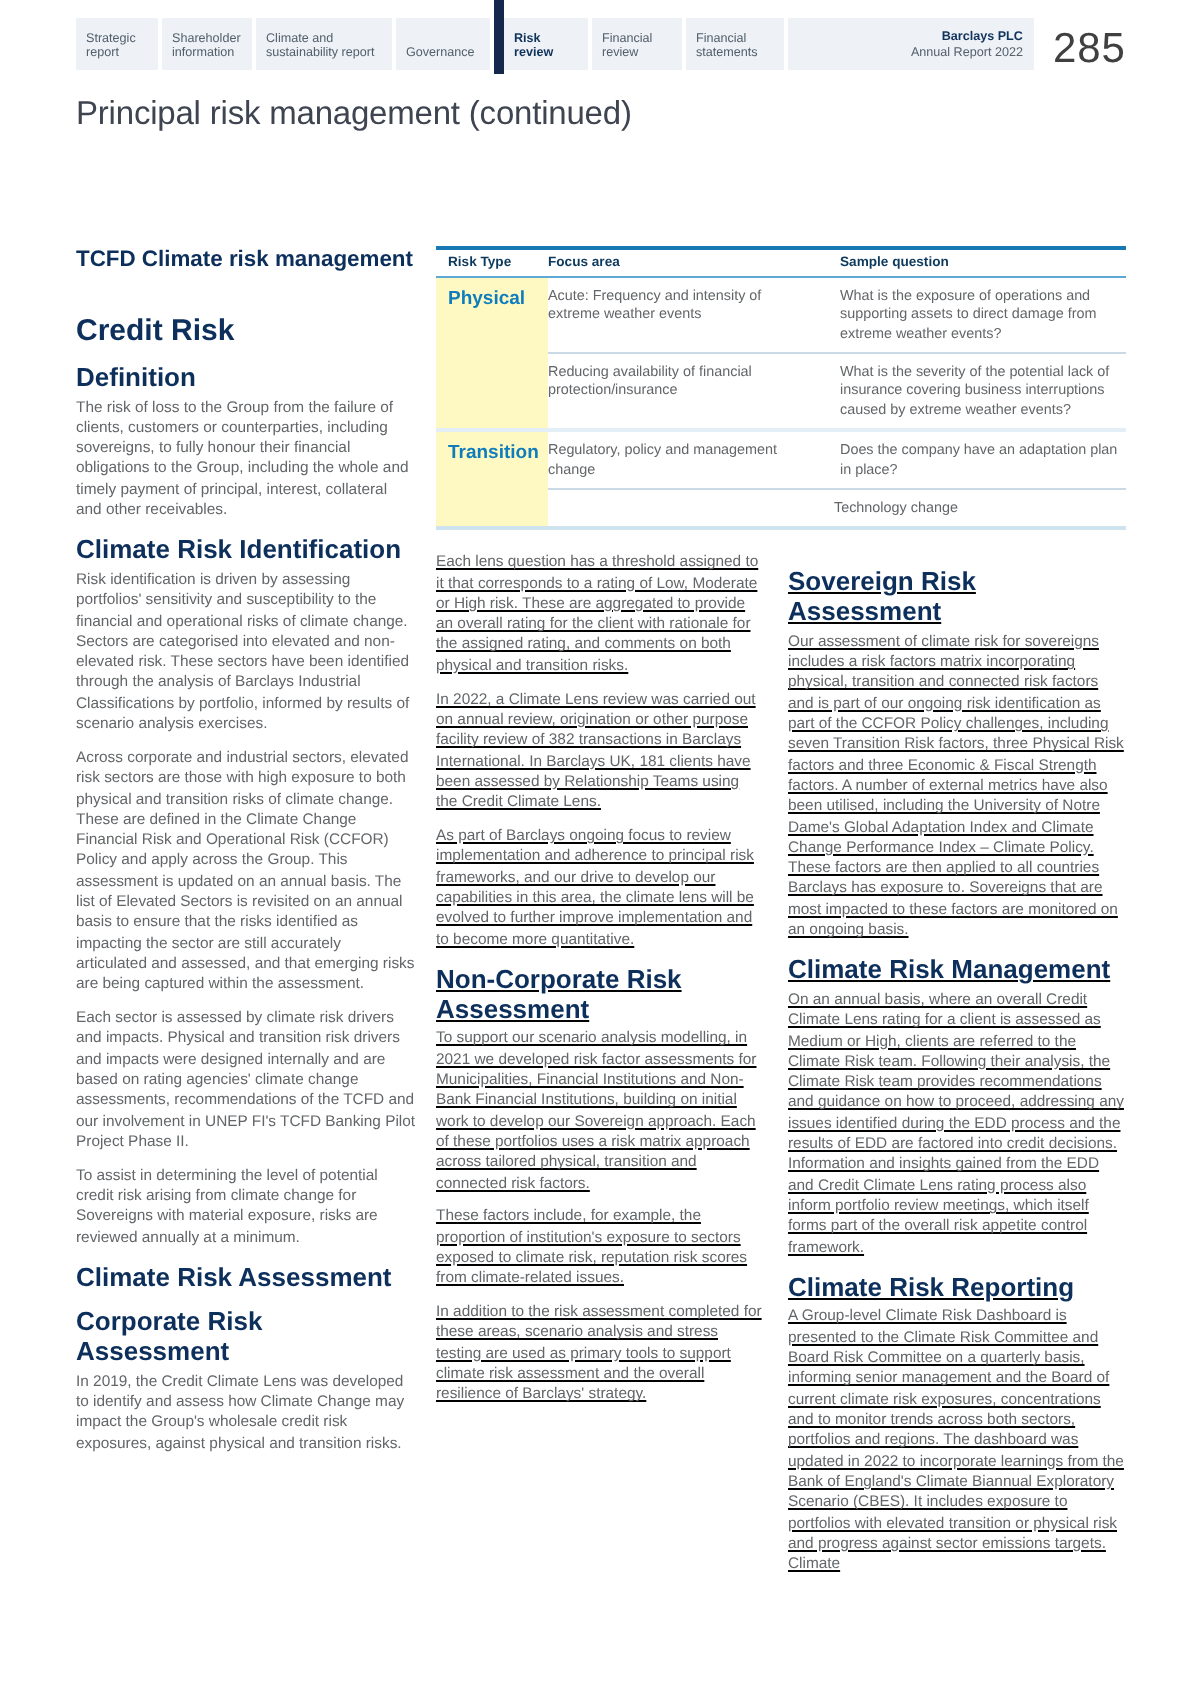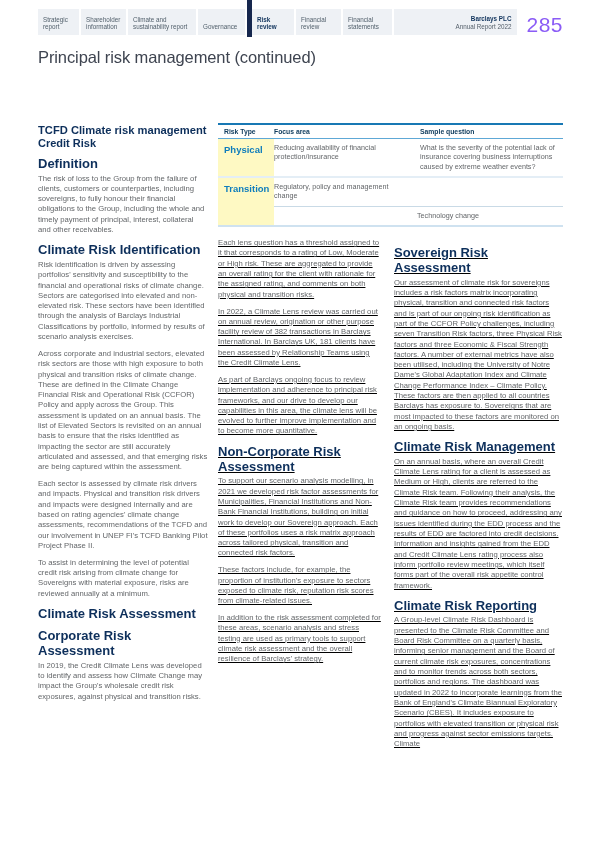--- a/index.html
+++ b/index.html
@@ -16,36 +16,36 @@
   .tab:nth-child(4){width:47px;}
   .tab:nth-child(5){width:42px;}
   .tab:nth-child(6){width:45px;}
   .tab:nth-child(7){width:49px;}
   .tab.active{font-weight:bold;color:#10335c;position:relative;margin-left:5px;}
   .tab-accent{position:absolute;left:-5px;top:-9px;width:5px;height:37px;background:#16274e;}
   .brandbox{background:#eef1f5;flex:1;display:flex;flex-direction:column;align-items:flex-end;
             justify-content:flex-end;padding:3px 6px 4px 0;font-size:6.3px;line-height:1.25;}
   .brand-name{font-weight:bold;color:#10335c;}
   .brand-sub{color:#55606b;}
-  .pagenum{font-size:21px;font-weight:300;color:#8b5cf6;margin-left:9px;line-height:1;align-self:flex-start;padding-top:5px;letter-spacing:0.5px;}
+  .pagenum{font-size:21px;font-weight:300;color:#404040;margin-left:9px;line-height:1;align-self:flex-start;padding-top:5px;letter-spacing:0.5px;}
 
   
   .page-title{margin-top:13px;font-size:16.5px;font-weight:400;color:#3e4450;letter-spacing:-0.1px;}
 
   
   .content{display:flex;margin-top:56px;}
   .left-col{width:170px;flex:none;margin-right:10px;}
   .right-area{flex:1;min-width:0;}
   .cols-below{display:flex;margin-top:11px;text-decoration:underline;}
   .mid-col{width:163px;flex:none;margin-right:13px;}
   .right-col{flex:1;min-width:0;}
 
   
   .col-title{font-size:11.2px;font-weight:700;color:#0d2f5b;line-height:1.25;}
-  .col-subtitle{font-size:11px;font-weight:700;color:#0d2f5b;margin-top:0;}
+  .col-subtitle{font-size:15px;font-weight:700;color:#0d2f5b;margin-top:20px;}
   .col-heading{font-size:13px;font-weight:700;color:#0d2f5b;margin:7px 0 2.5px;}
   p.body{font-size:7.7px;line-height:1.34;color:#636669;margin:0 0 6.5px;}
 
   
   .risk-table{border-top:2px solid #1878b4;border-bottom:2px solid #cfe2f0;}
   .t-head{display:flex;border-bottom:1px solid #5ea8d6;padding:3px 0;}
   .t-head span{font-size:6.8px;font-weight:700;color:#0d3a5c;}
   .hc1{width:56px;box-sizing:border-box;padding-left:6px;flex:none;}
   .hc2{width:146px;flex:none;}
   .hc3{flex:1;}
@@ -122,30 +122,35 @@
         <div class="t-head">
           <span class="hc1">Risk Type</span>
           <span class="hc2">Focus area</span>
           <span class="hc3">Sample question</span>
         </div>
         <div id="table-body">
             <div class="t-section">
               <div class="t-risk">Physical</div>
               <div class="t-rows">
                 <div class="t-row">
+                  <div class="t-focus">Acute: Frequency and intensity of extreme weather events</div>
+                  <div class="t-q">What is the exposure of operations and supporting assets to direct damage from extreme weather events?</div>
+                </div>
+                <div class="t-row">
                   <div class="t-focus">Reducing availability of financial protection/insurance</div>
                   <div class="t-q">What is the severity of the potential lack of insurance covering business interruptions caused by extreme weather events?</div>
                 </div>
               </div>
             </div>
             <div class="t-section">
               <div class="t-risk">Transition</div>
               <div class="t-rows">
                 <div class="t-row">
                   <div class="t-focus">Regulatory, policy and management change</div>
+                  <div class="t-q">Does the company have an adaptation plan in place?</div>
                 </div>
                 <div class="t-row">
                   <div class="t-focus">Technology change</div>
                 </div>
               </div>
             </div>
           </div>
       </div>
 
       <div class="cols-below">

